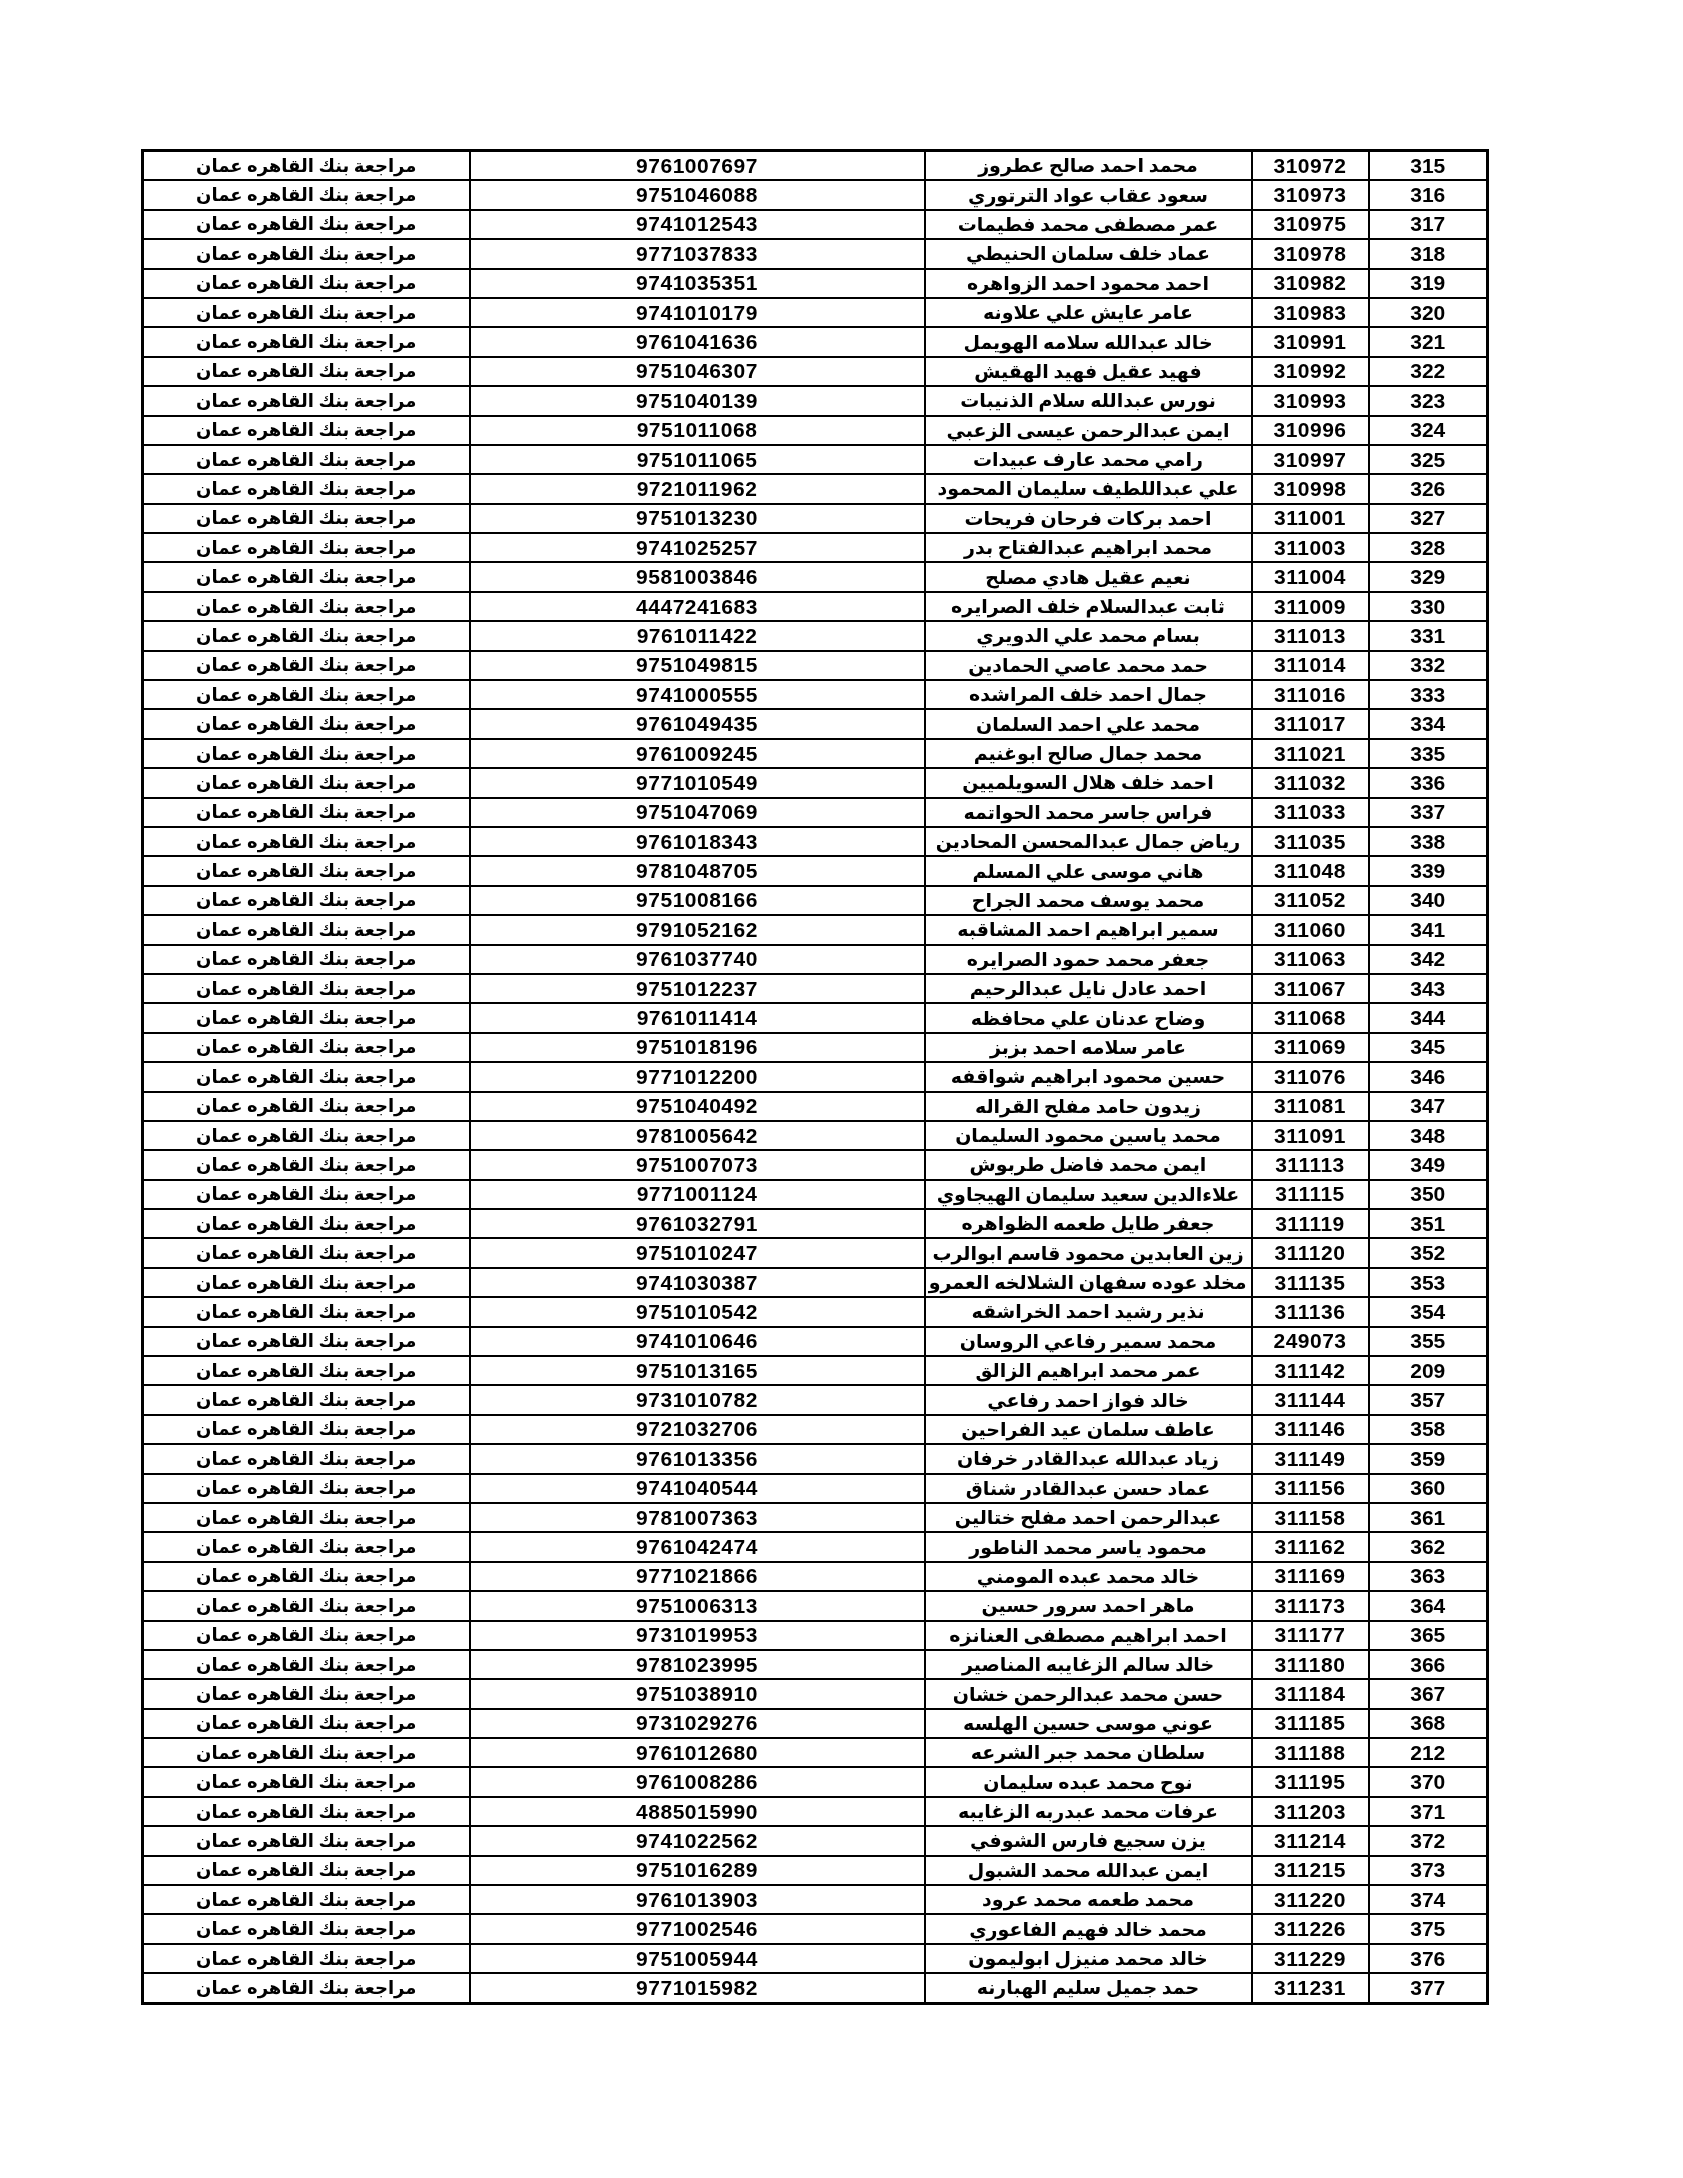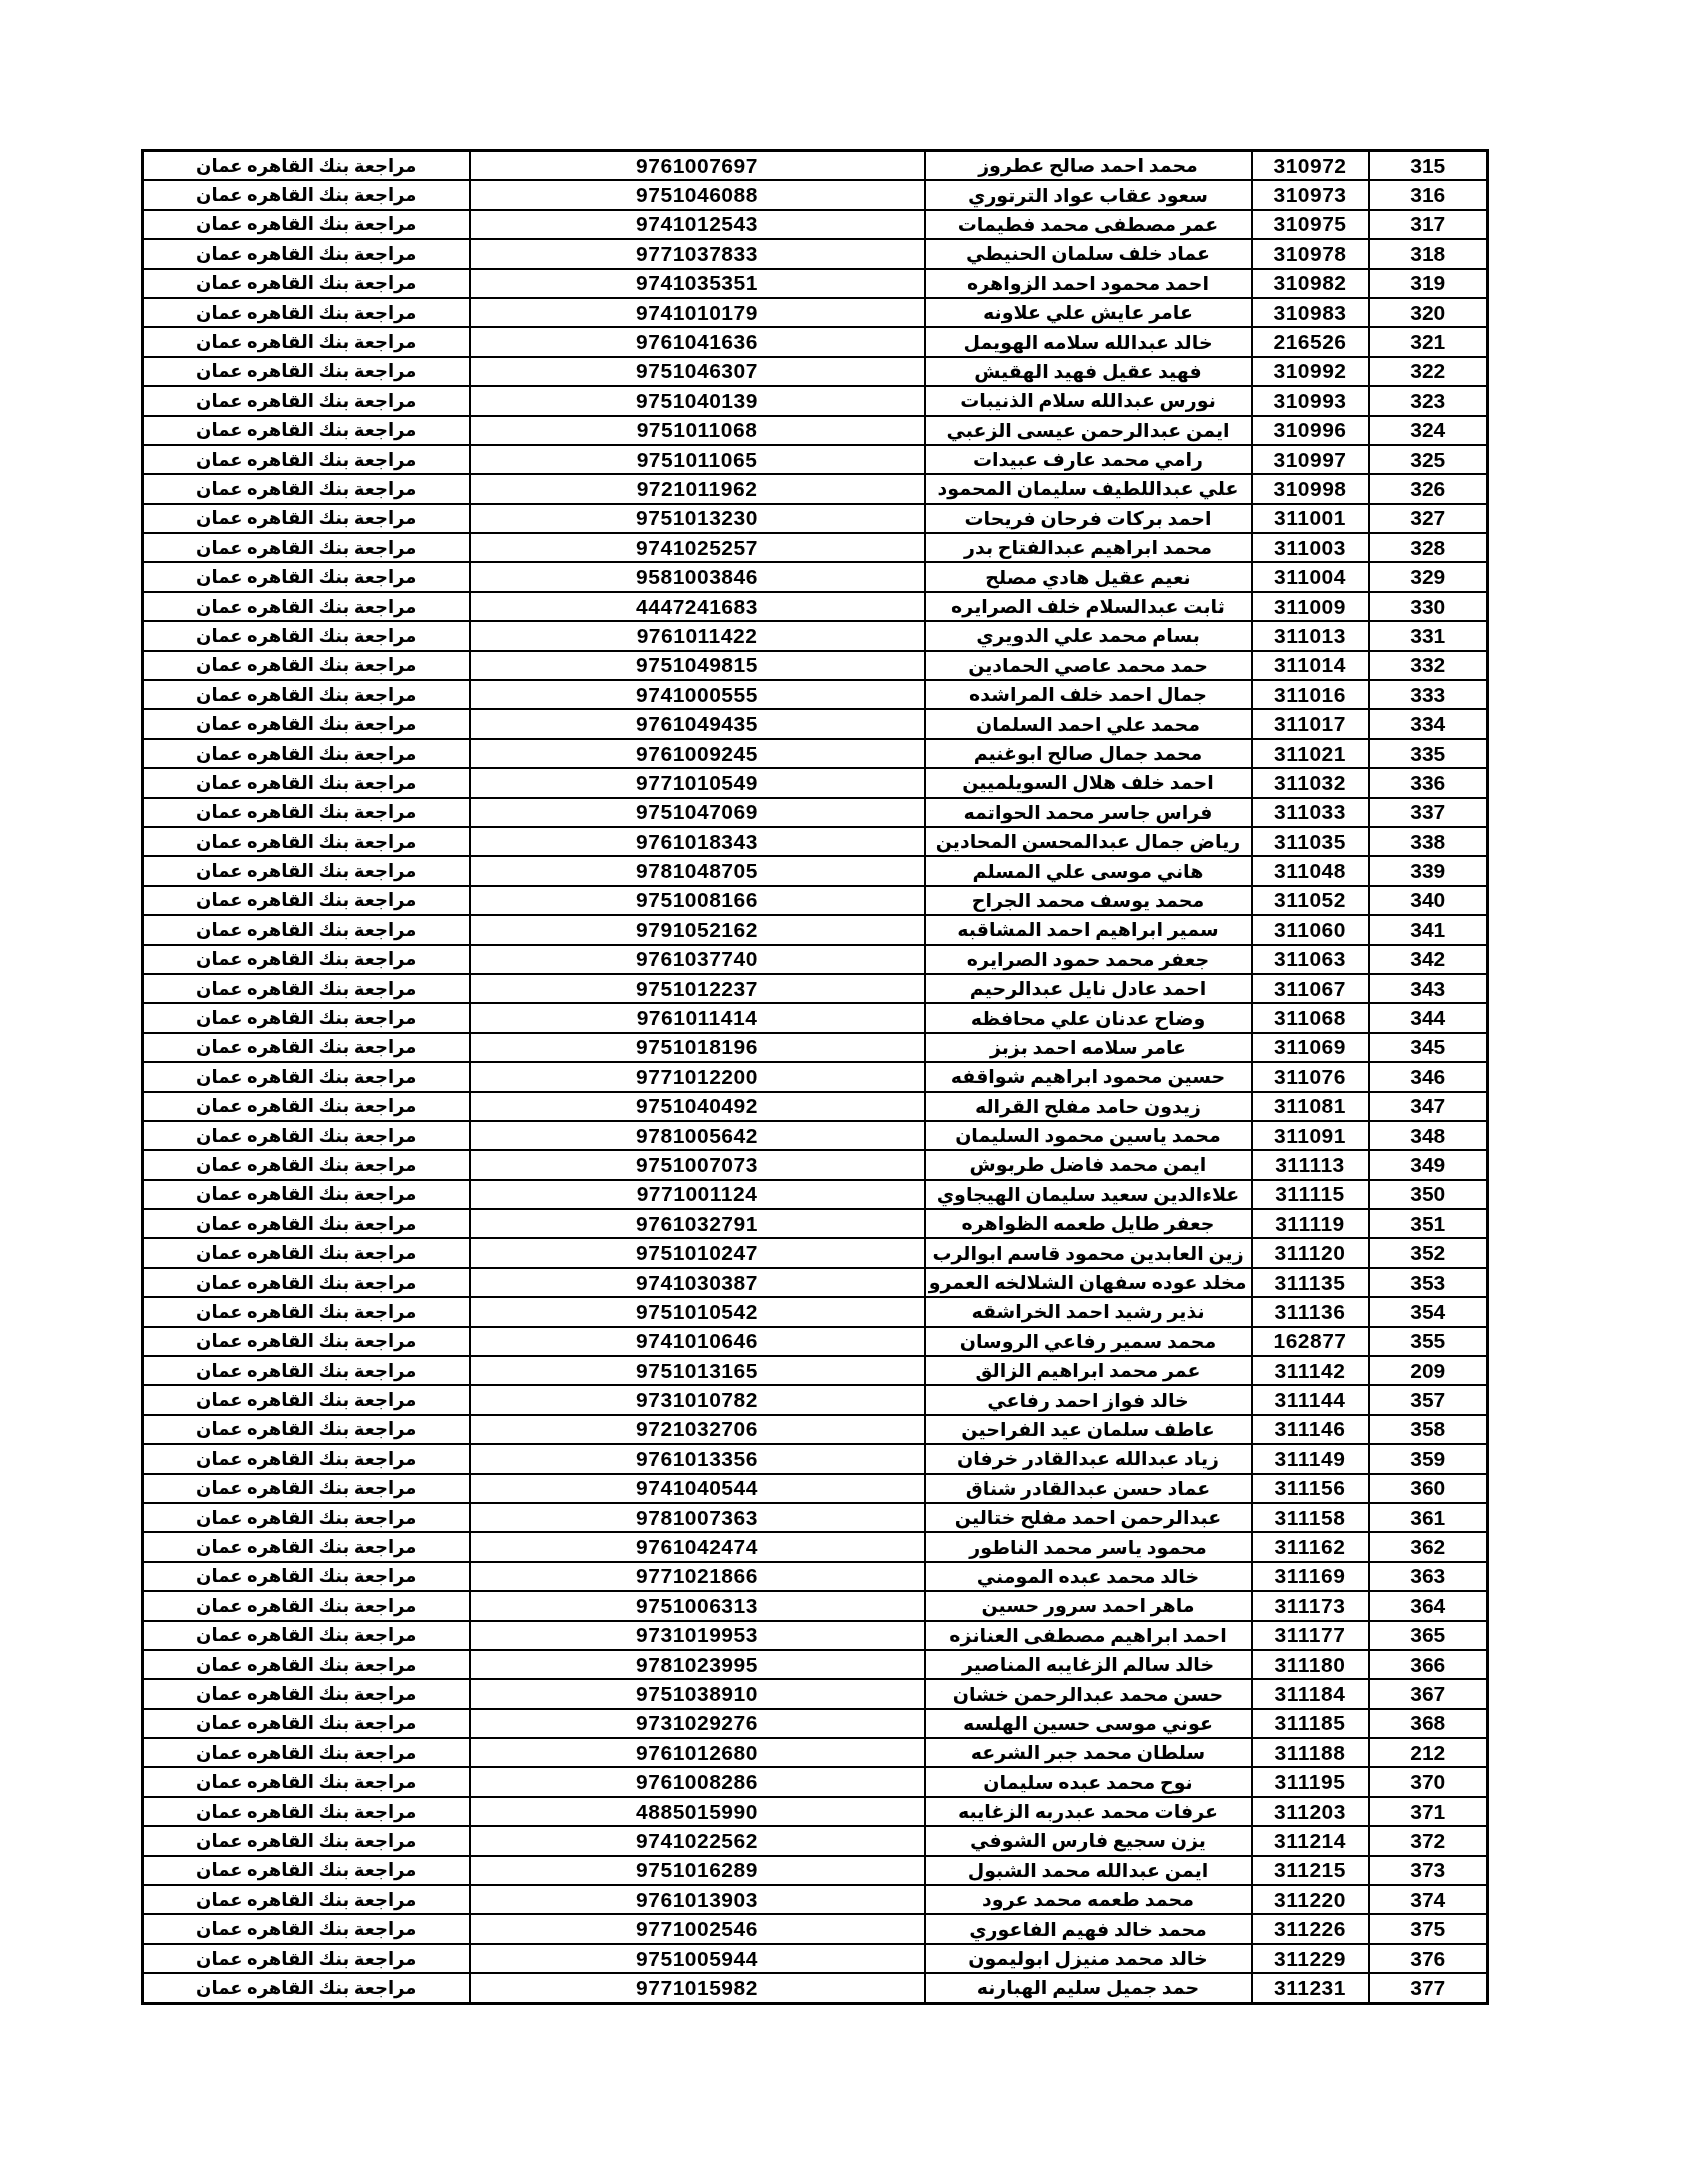--- a/index.html
+++ b/index.html
@@ -86,21 +86,21 @@
         </tr>
         <tr>
           <td class="c0">320</td>
           <td class="c1">310983</td>
           <td class="c2">عامر عايش علي علاونه</td>
           <td class="c3">9741010179</td>
           <td class="c4">مراجعة بنك القاهره عمان</td>
         </tr>
         <tr>
           <td class="c0">321</td>
-          <td class="c1">216526</td>
+          <td class="c1">310991</td>
           <td class="c2">خالد عبدالله سلامه الهويمل</td>
           <td class="c3">9761041636</td>
           <td class="c4">مراجعة بنك القاهره عمان</td>
         </tr>
         <tr>
           <td class="c0">322</td>
           <td class="c1">310992</td>
           <td class="c2">فهيد عقيل فهيد الهقيش</td>
           <td class="c3">9751046307</td>
           <td class="c4">مراجعة بنك القاهره عمان</td>
@@ -324,21 +324,21 @@
         </tr>
         <tr>
           <td class="c0">354</td>
           <td class="c1">311136</td>
           <td class="c2">نذير رشيد احمد الخراشقه</td>
           <td class="c3">9751010542</td>
           <td class="c4">مراجعة بنك القاهره عمان</td>
         </tr>
         <tr>
           <td class="c0">355</td>
-          <td class="c1">162877</td>
+          <td class="c1">249073</td>
           <td class="c2">محمد سمير رفاعي الروسان</td>
           <td class="c3">9741010646</td>
           <td class="c4">مراجعة بنك القاهره عمان</td>
         </tr>
         <tr>
           <td class="c0">209</td>
           <td class="c1">311142</td>
           <td class="c2">عمر محمد ابراهيم الزالق</td>
           <td class="c3">9751013165</td>
           <td class="c4">مراجعة بنك القاهره عمان</td>

